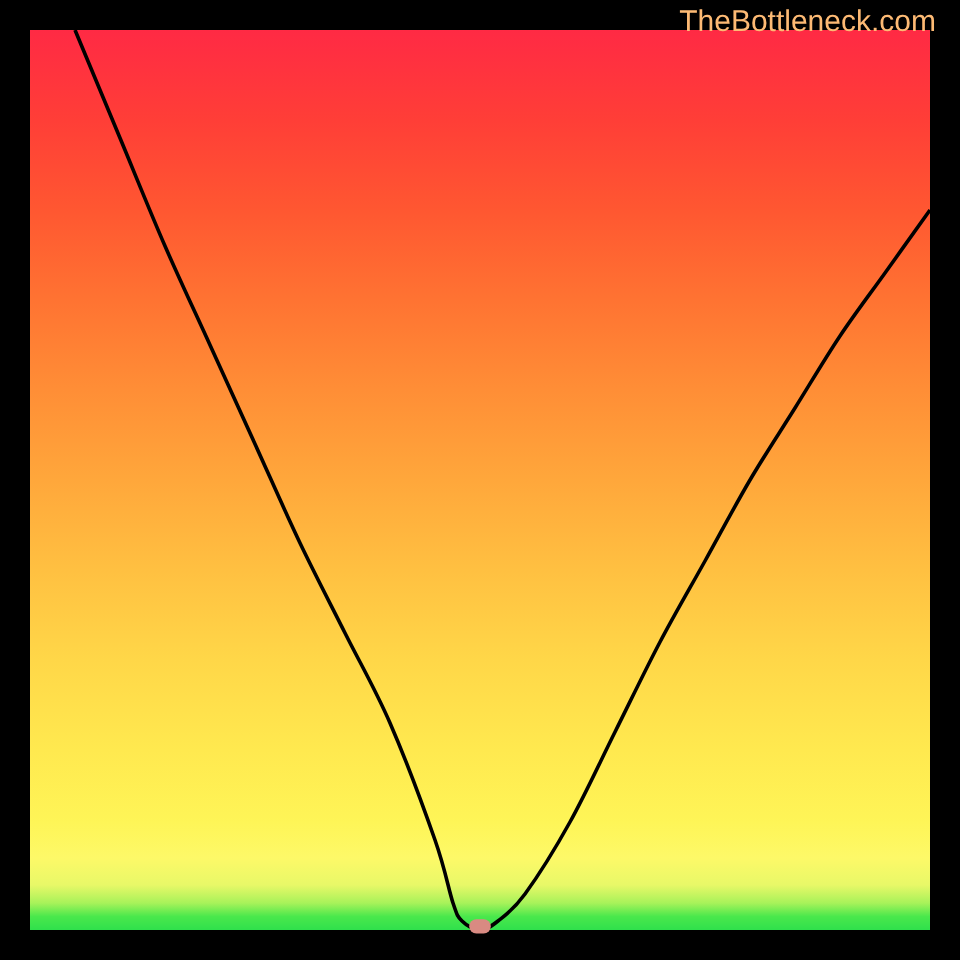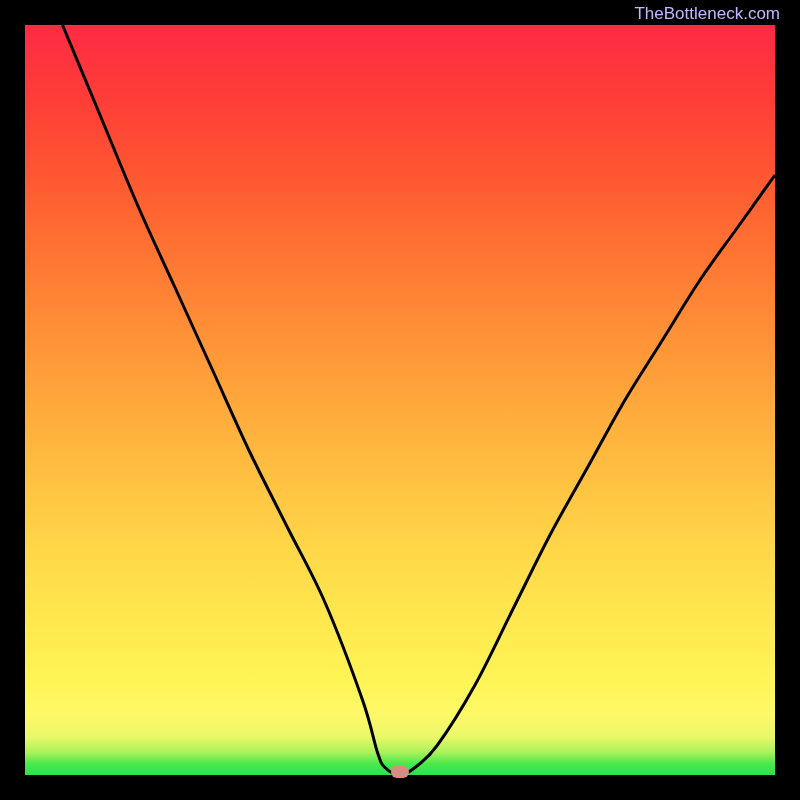--- a/index.html
+++ b/index.html
@@ -8,22 +8,22 @@
     height: 800px;
     background: #000;
     position: relative;
     font-family: Arial, Helvetica, sans-serif;
     overflow: hidden;
   }
   .watermark {
     position: absolute;
     top: 4px;
     right: 20px;
-    color: #c4b5fd;
-    font-size: 17px;
+    color: #fdba74;
+    font-size: 25px;
     z-index: 10;
   }
   .plot-area {
     position: absolute;
     left: 25px;
     top: 25px;
     width: 750px;
     height: 750px;
     background: linear-gradient(to top,
       #2fe04c 0%,

